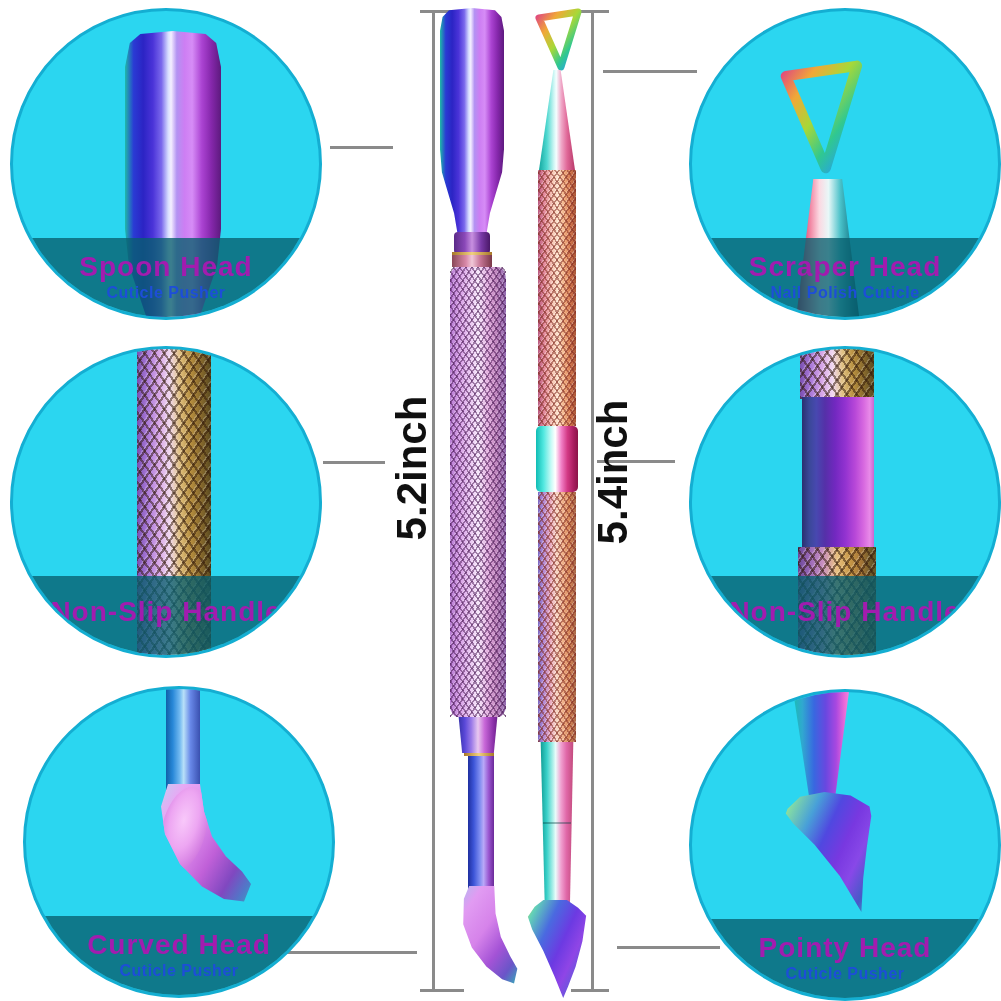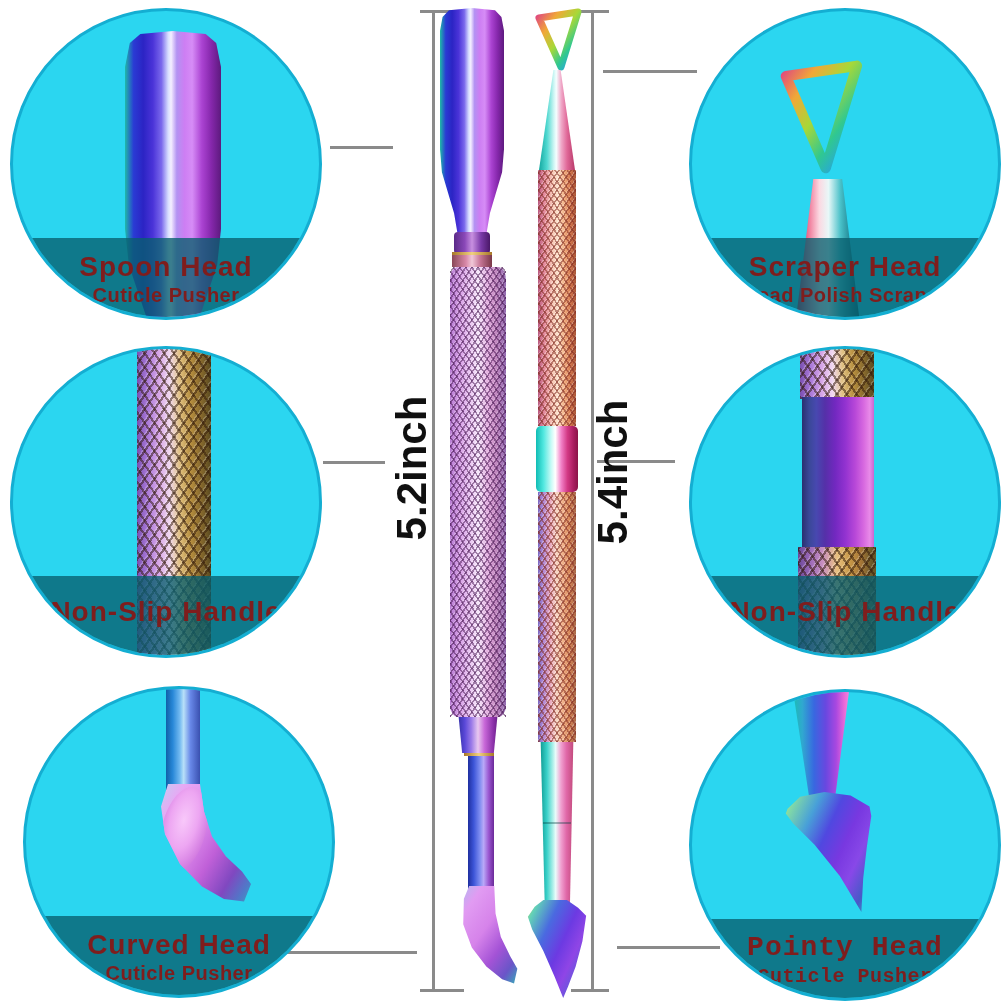--- a/index.html
+++ b/index.html
@@ -5,24 +5,24 @@
   html,body{margin:0;padding:0;background:#ffffff;}
   #stage{position:relative;width:1001px;height:1001px;background:#ffffff;overflow:hidden;
          font-family:"Liberation Sans","DejaVu Sans",sans-serif;}
   .abs{position:absolute;}
 
   
   .callout{position:absolute;width:312px;height:312px;border-radius:50%;
            background:#2bd6f0;border:3px solid #14aed2;box-sizing:border-box;overflow:hidden;}
   .band{position:absolute;left:-12px;right:-12px;top:227px;bottom:-6px;
         background:rgba(8,95,110,0.78);z-index:3;}
-  .c-title{position:absolute;left:0;width:100%;text-align:center;color:#7f1d1d;
+  .c-title{position:absolute;left:0;width:100%;text-align:center;color:#a21caf;
            font-weight:bold;font-size:28px;letter-spacing:1px;z-index:4;}
-  .c-sub{position:absolute;left:0;width:100%;text-align:center;color:#7f1d1d;
-         font-weight:bold;font-size:20px;letter-spacing:0.5px;z-index:4;}
+  .c-sub{position:absolute;left:0;width:100%;text-align:center;color:#1d4ed8;
+         font-weight:bold;font-size:16px;letter-spacing:0.5px;z-index:4;}
   .t2line{top:240px;} .s2line{top:273px;} .t1line{top:247px;}
 
   
   .hatch{position:absolute;left:0;top:0;right:0;bottom:0;
     background-image:
       repeating-linear-gradient(55deg, rgba(70,20,80,.48) 0 1.5px, transparent 1.5px 5px),
       repeating-linear-gradient(-55deg, rgba(70,20,80,.48) 0 1.5px, rgba(255,255,255,.22) 1.5px 2.5px, transparent 2.5px 5px);}
   .hatch-warm{position:absolute;left:0;top:0;right:0;bottom:0;
     background-image:
       repeating-linear-gradient(55deg, rgba(130,45,35,.5) 0 1.5px, transparent 1.5px 5px),
@@ -144,21 +144,21 @@
             <stop offset="1" stop-color="#8848d8"></stop>
         </linearGradient>
       </defs>
       <path d="M8 13 L49 7 L31 66 Z" fill="none" stroke="url(#triG2)" stroke-width="6" stroke-linejoin="round"></path>
     </svg>
     <div class="abs" style="left:100px;top:168px;width:76px;height:160px;
       clip-path:polygon(28% 0,66% 0,92% 100%,2% 100%);
       background:linear-gradient(90deg,#7a1030 0%,#c82858 10%,#f07898 22%,#fbd9e2 36%,#e8f8f8 48%,#48c0c8 64%,#187888 80%,#0a4858 92%,#062830 100%);"></div>
     <div class="band"></div>
     <div class="c-title t2line">Scraper Head</div>
-    <div class="c-sub s2line">Head Polish Scraper</div>
+    <div class="c-sub s2line">Nail Polish Cuticle</div>
   </div>
 
   <div class="callout" style="left:10px;top:346px;">
     <div class="abs goldKnurlBase" style="left:124px;top:-10px;width:74px;height:340px;">
         <div class="hatch-big"></div>
       </div>
     <div class="band"></div>
     <div class="c-title t1line">Non-Slip Handle</div>
   </div>
 
@@ -183,21 +183,21 @@
       clip-path:polygon(14% 0,46% 0,50% 22%,58% 42%,72% 58%,88% 70%,97% 80%,90% 94%,70% 92%,48% 82%,26% 64%,11% 40%,7% 18%);
       background:linear-gradient(120deg,#b8d8f0 0%,#e8a8f4 18%,#e090ee 38%,#c060d8 58%,#8048c0 76%,#5078c8 88%,#38b0b8 100%);">
       <div class="abs" style="left:8px;top:2px;width:44px;height:86px;border-radius:50%;transform:rotate(14deg);
         background:radial-gradient(ellipse at 45% 40%, #f8c8fa 0%, #eda6f2 40%, #d27ae0 75%, #b858c8 100%);"></div>
     </div>
     <div class="band"></div>
     <div class="c-title t2line">Curved Head</div>
     <div class="c-sub s2line">Cuticle Pusher</div>
   </div>
 
-  <div class="callout" style="left:689px;top:689px;font-family:Liberation Mono, monospace;">
+  <div class="callout" style="left:689px;top:689px;">
     <div class="abs" style="left:100px;top:-8px;width:58px;height:115px;
       clip-path:polygon(0 0,100% 0,74% 100%,30% 100%);
       background:linear-gradient(90deg,#18c0b0 0%,#30a8d0 18%,#3868e0 38%,#6848e0 58%,#a848e0 76%,#e868d8 90%,#f888e0 100%);"></div>
     <div class="abs" style="left:92px;top:100px;width:90px;height:120px;
       clip-path:polygon(4% 14%,18% 4%,45% 0,74% 3%,95% 12%,97% 20%,92% 46%,88% 72%,86% 100%,62% 70%,34% 44%,10% 26%,2% 18%);
       background:linear-gradient(115deg,#d8e858 0%,#80d8a8 10%,#48a0d8 26%,#5048e0 42%,#7838e0 58%,#8848e8 72%,#4858c8 86%,#30b0c0 98%);"></div>
     <div class="band"></div>
     <div class="c-title t2line">Pointy Head</div>
     <div class="c-sub s2line">Cuticle Pusher</div>
   </div>

